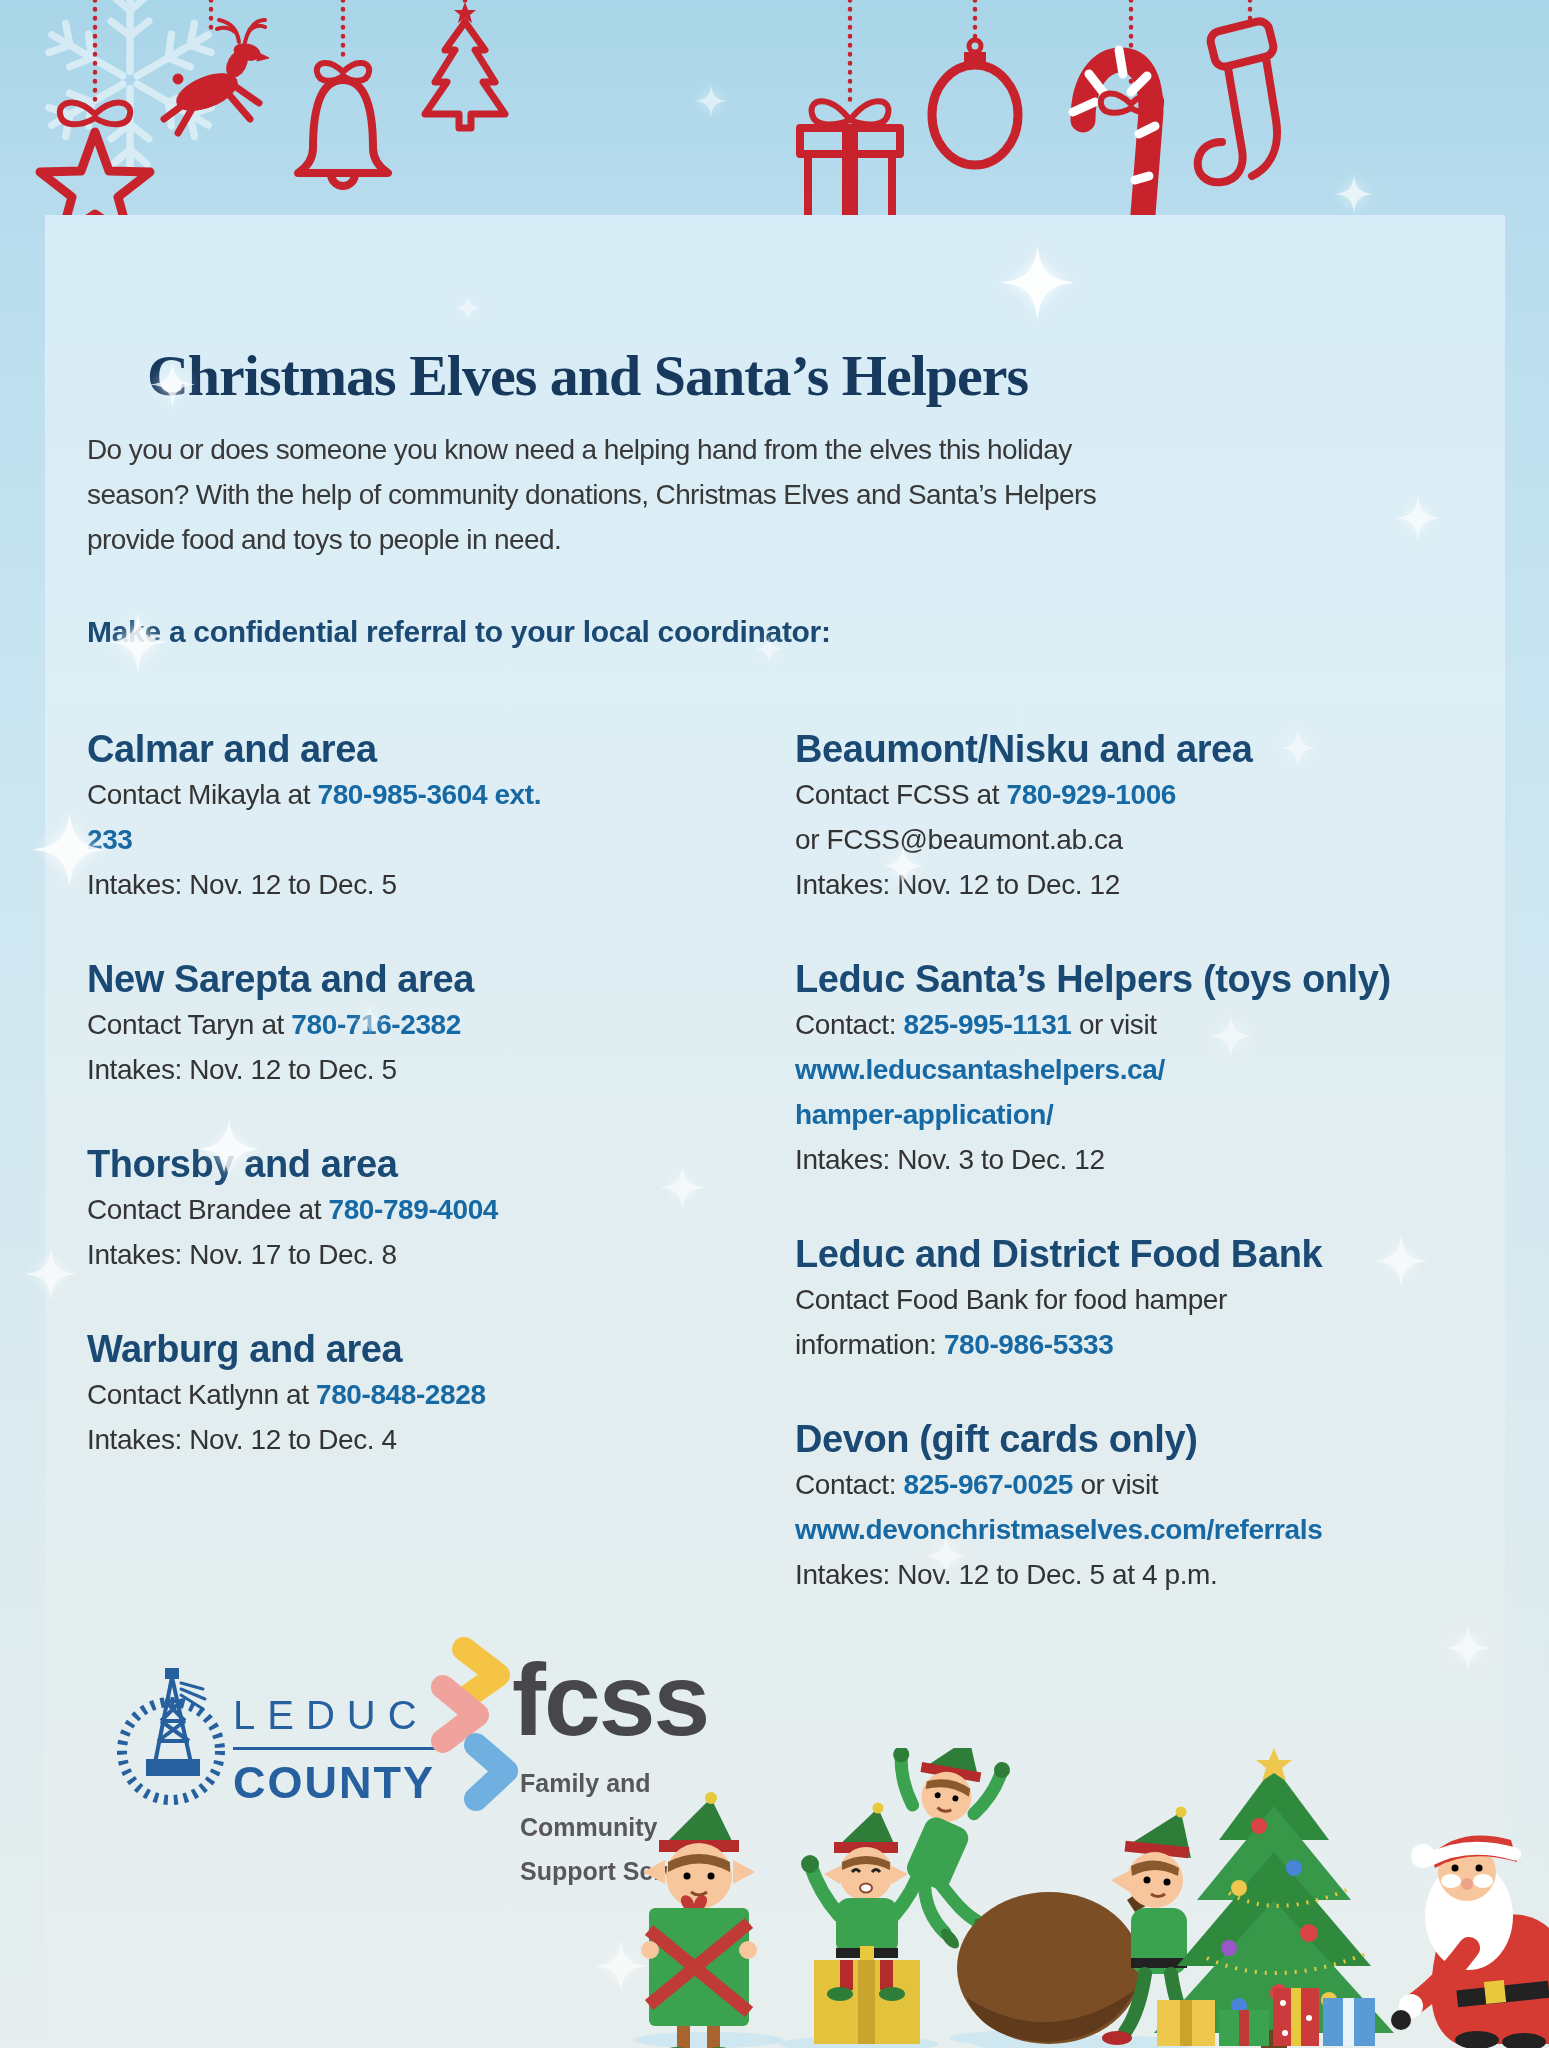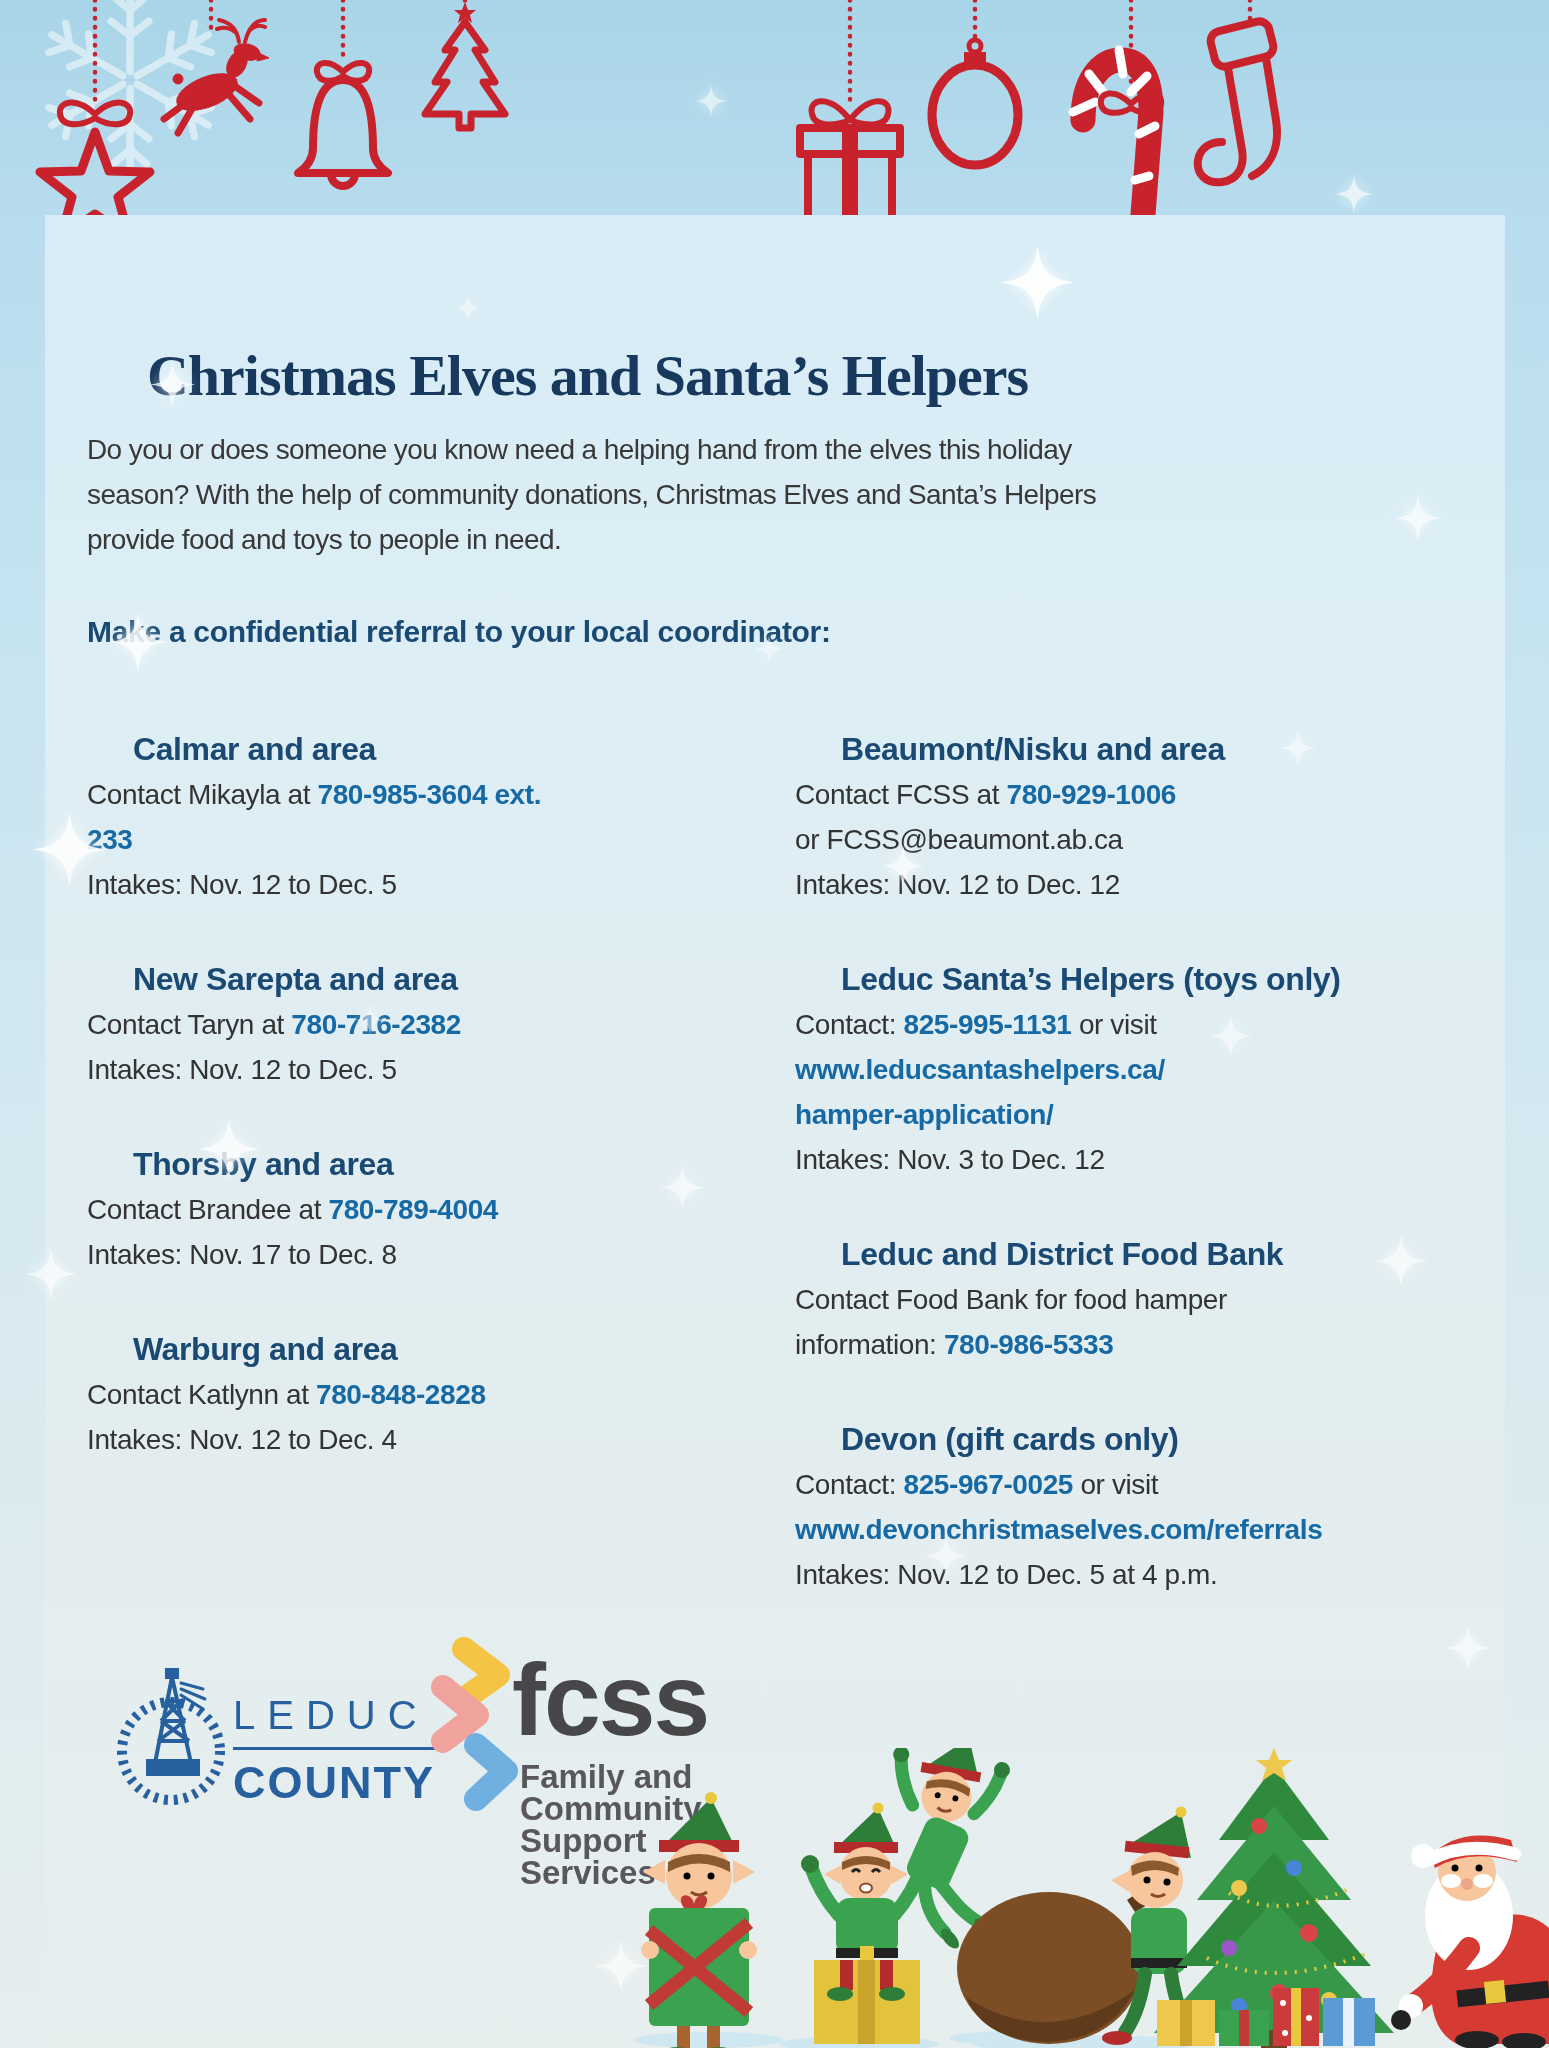--- a/index.html
+++ b/index.html
@@ -10,36 +10,36 @@
     background:linear-gradient(180deg,#d7ecf6 0%,#ddeef5 25%,#e2edf0 60%,#e7eeee 100%);}
   .title{position:absolute;top:88px;left:40px;width:1005px;text-align:center;
     font-family:"Liberation Serif",serif;font-weight:bold;font-size:58px;color:#17395e;letter-spacing:-1px;}
   .intro{position:absolute;top:212px;left:42px;font-size:28px;line-height:45px;color:#383838;letter-spacing:-0.6px;}
   .intro div{white-space:nowrap;}
   .referral{position:absolute;top:400px;left:42px;font-size:30px;font-weight:bold;color:#1a4a73;letter-spacing:-0.3px;}
   .col{position:absolute;top:512px;font-size:28px;line-height:45px;color:#333;letter-spacing:-0.4px;}
   #col-left{left:42px;width:600px;}
   #col-right{left:750px;width:660px;}
   .entry{margin-bottom:50px;}
-  .entry-title{font-weight:bold;font-size:32px;color:#1a4a73;white-space:nowrap;margin-left:46px;}
+  .entry-title{font-weight:bold;font-size:38px;color:#1a4a73;white-space:nowrap;}
   .line{white-space:nowrap;}
   .phone{color:#1769a4;font-weight:bold;}
   .link{color:#1769a4;font-weight:bold;cursor:pointer;}
   .ornament{position:absolute;}
   .orn{stroke:#c8232c;fill:none;stroke-linecap:round;stroke-linejoin:round;}
   .str{stroke:#c8232c;stroke-width:4.5;stroke-linecap:round;stroke-dasharray:0.5 8.5;}
   
   .leduc-logo{position:absolute;left:70px;top:1440px;width:340px;height:180px;}
   .leduc-text{position:absolute;left:118px;top:38px;color:#27609f;}
   .leduc-top{font-size:40px;letter-spacing:12px;border-bottom:3px solid #27609f;padding-bottom:9px;padding-right:2px;}
   .leduc-bottom{font-size:45px;font-weight:bold;letter-spacing:2px;margin-top:7px;}
   
   .fcss-logo{position:absolute;left:385px;top:1418px;width:340px;height:200px;}
   .fcss-name{position:absolute;left:82px;top:16px;font-size:102px;font-weight:bold;color:#474749;letter-spacing:-2px;line-height:1;}
-  .fcss-tagline{position:absolute;left:90px;top:128px;font-size:33px;font-weight:bold;color:#57575c;line-height:32px;}
+  .fcss-tagline{position:absolute;left:90px;top:128px;font-size:25px;font-weight:bold;color:#57575c;line-height:44px;}
   .illustration{position:absolute;right:0;bottom:0;width:1010px;height:300px;}
   .sparkle{position:absolute;pointer-events:none;filter:drop-shadow(0 0 7px rgba(255,255,255,0.95));}
   .snowflake{position:absolute;opacity:0.5;}
 </style>
 </head>
 <body>
 
 <div class="page">
 
   <svg class="snowflake" style="left:25px;top:-25px" width="210" height="210" viewBox="0 0 200 200">

